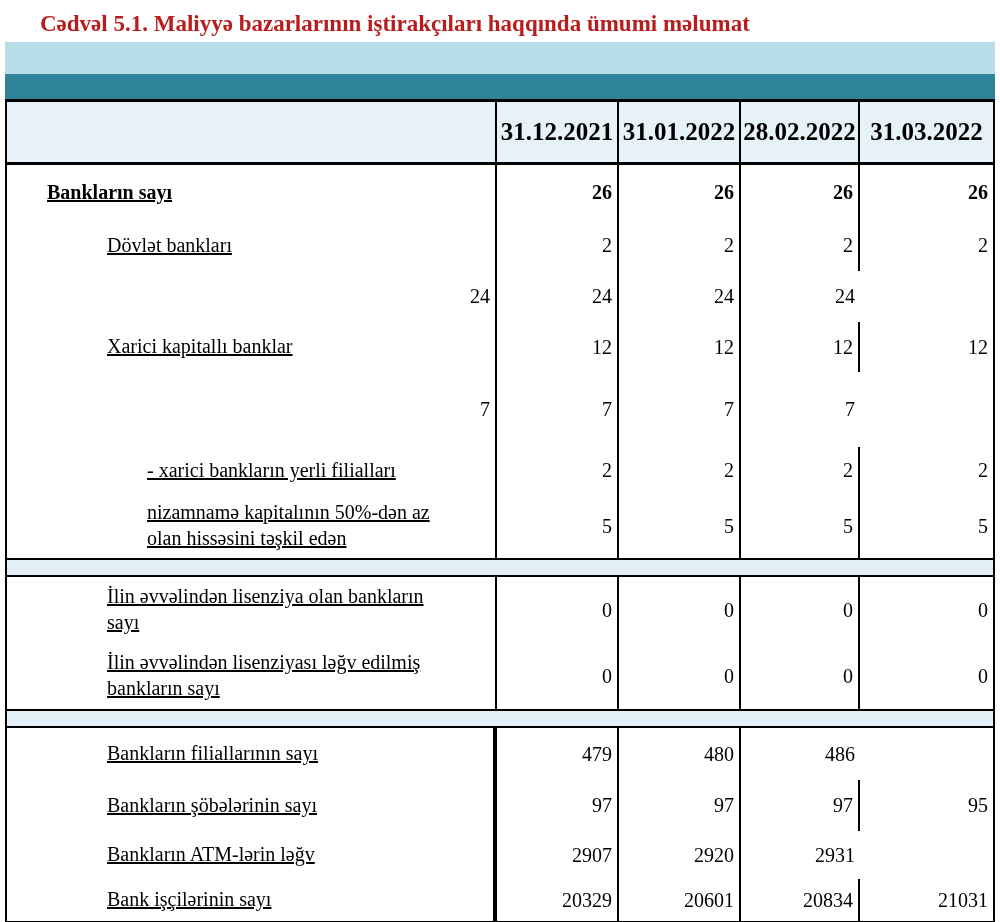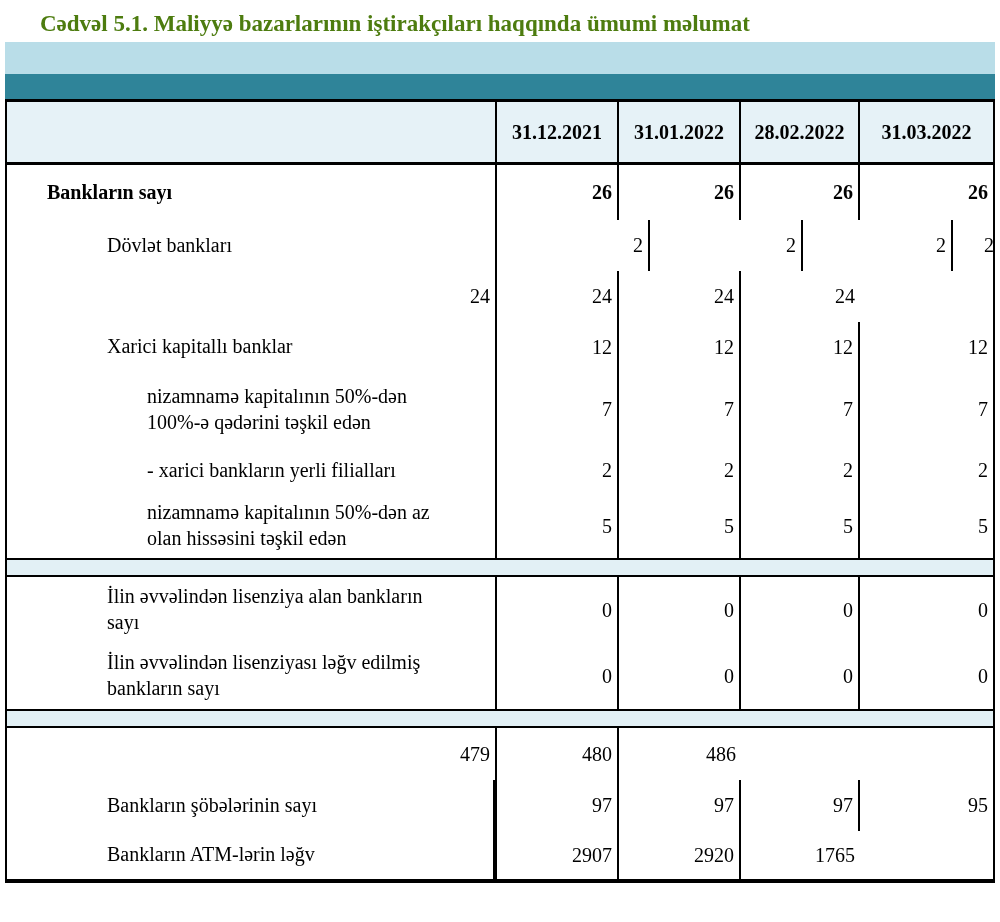--- a/index.html
+++ b/index.html
@@ -3,81 +3,79 @@
 <meta charset="utf-8">
 <style>
   html,body{margin:0;padding:0;background:#fff;}
   body{width:1000px;height:922px;overflow:hidden;font-family:"Liberation Serif",serif;color:#000;}
   .title{margin:7px 0 2px 40px;height:33px;font-weight:bold;font-size:23px;color:#275185;line-height:33px;}
   .band{margin:0 5px;}
   .band-light{height:32px;}
   .band-teal{height:25px;}
   .table{margin:0 5px;border:2px solid #000;border-top-width:3px;border-bottom-width:4px;background:#fff;}
   .thead{display:grid;grid-template-columns:490px 122px 122px 119px 1fr;height:60px;border-bottom:3px solid #000;}
-  .th{border-right:2px solid #000;display:flex;align-items:center;justify-content:center;font-weight:bold;font-size:20px;}
+  .th{border-right:2px solid #000;display:flex;align-items:center;justify-content:center;font-weight:bold;font-size:25px;}
   .th:last-child{border-right:none;text-align:center;}
   .row{display:grid;grid-template-columns:490px 122px 122px 119px 1fr;}
   .cell{border-right:2px solid #000;display:flex;align-items:center;box-sizing:border-box;}
   .cell:last-child{border-right:none;}
   .row.thickdiv .cell.label{border-right-width:4px;}
-  .cell.label{padding-right:8px;font-size:20px;line-height:1.28;white-space:pre-line;}
+  .cell.label{padding-right:8px;font-size:20px;line-height:1.28;white-space:pre-line;text-decoration:underline;}
   .cell.value{justify-content:flex-end;padding-right:5px;font-size:20px;}
   .indent-0{padding-left:40px;}
   .indent-1{padding-left:100px;}
   .indent-2{padding-left:140px;}
   .row.bold .cell{font-weight:bold;}
   .separator{height:15px;border-top:2px solid #000;border-bottom:2px solid #000;}
 </style>
 </head>
 <body>
 
 <div>
-  <div class="title" style="color: #4d7c0f;">Cədvəl 5.1. Maliyyə bazarlarının iştirakçıları haqqında ümumi məlumat</div>
+  <div class="title" style="color: #b91c1c;">Cədvəl 5.1. Maliyyə bazarlarının iştirakçıları haqqında ümumi məlumat</div>
   <div class="band band-light" style="background: rgb(185, 221, 232);"></div>
   <div class="band band-teal" style="background: rgb(47, 132, 153);"></div>
 
   <div class="table">
     <div class="thead" style="background: rgb(230, 242, 247);">
       <div class="th label"></div>
       <div class="th">31.12.2021</div>
       <div class="th">31.01.2022</div>
       <div class="th">28.02.2022</div>
       <div class="th">31.03.2022</div>
     </div>
     <div id="tbody">
         <div class="row bold" style="height: 55px;">
           <div class="cell label indent-0">Bankların sayı</div>
           <div class="cell value">26</div>
           <div class="cell value">26</div>
           <div class="cell value">26</div>
           <div class="cell value">26</div>
         </div>
-        <div class="row" style="height: 51px; gap: 31px;">
+        <div class="row" style="height: 51px;">
           <div class="cell label indent-1">Dövlət bankları</div>
           <div class="cell value">2</div>
           <div class="cell value">2</div>
           <div class="cell value">2</div>
           <div class="cell value">2</div>
         </div>
         <div class="row" style="height: 51px;">
           <div class="cell value">24</div>
           <div class="cell value">24</div>
           <div class="cell value">24</div>
           <div class="cell value">24</div>
         </div>
         <div class="row" style="height: 50px;">
           <div class="cell label indent-1">Xarici kapitallı banklar</div>
           <div class="cell value">12</div>
           <div class="cell value">12</div>
           <div class="cell value">12</div>
           <div class="cell value">12</div>
         </div>
         <div class="row" style="height: 75px;">
-          <div class="cell label indent-2">nizamnamə kapitalının 50%-dən
-100%-ə qədərini təşkil edən</div>
           <div class="cell value">7</div>
           <div class="cell value">7</div>
           <div class="cell value">7</div>
           <div class="cell value">7</div>
         </div>
         <div class="row" style="height: 47px;">
           <div class="cell label indent-2">-  xarici bankların yerli filialları</div>
           <div class="cell value">2</div>
           <div class="cell value">2</div>
           <div class="cell value">2</div>
@@ -86,49 +84,57 @@
         <div class="row" style="height: 64px;">
           <div class="cell label indent-2">nizamnamə kapitalının 50%-dən az
 olan hissəsini  təşkil edən</div>
           <div class="cell value">5</div>
           <div class="cell value">5</div>
           <div class="cell value">5</div>
           <div class="cell value">5</div>
         </div>
         <div class="separator" style="background: rgb(226, 240, 245);"></div>
         <div class="row" style="height: 66px;">
-          <div class="cell label indent-1">İlin əvvəlindən lisenziya alan bankların
+          <div class="cell label indent-1">İlin əvvəlindən lisenziya olan bankların
 sayı</div>
           <div class="cell value">0</div>
           <div class="cell value">0</div>
           <div class="cell value">0</div>
           <div class="cell value">0</div>
         </div>
         <div class="row" style="height: 66px;">
           <div class="cell label indent-1">İlin əvvəlindən lisenziyası ləğv edilmiş
 bankların sayı</div>
           <div class="cell value">0</div>
           <div class="cell value">0</div>
           <div class="cell value">0</div>
           <div class="cell value">0</div>
         </div>
         <div class="separator" style="background: rgb(226, 240, 245);"></div>
         <div class="row thickdiv" style="height: 52px;">
+          <div class="cell label indent-1">Bankların filiallarının sayı</div>
           <div class="cell value">479</div>
           <div class="cell value">480</div>
           <div class="cell value">486</div>
         </div>
         <div class="row thickdiv" style="height: 51px;">
           <div class="cell label indent-1">Bankların şöbələrinin sayı</div>
           <div class="cell value">97</div>
           <div class="cell value">97</div>
           <div class="cell value">97</div>
           <div class="cell value">95</div>
         </div>
         <div class="row thickdiv" style="height: 48px;">
           <div class="cell label indent-1">Bankların ATM-lərin ləğv</div>
           <div class="cell value">2907</div>
           <div class="cell value">2920</div>
-          <div class="cell value">1765</div>
+          <div class="cell value">2931</div>
+        </div>
+        <div class="row thickdiv" style="height: 42px;">
+          <div class="cell label indent-1">Bank işçilərinin sayı</div>
+          <div class="cell value">20329</div>
+          <div class="cell value">20601</div>
+          <div class="cell value">20834</div>
+          <div class="cell value">21031</div>
         </div>
       </div>
   </div>
 </div>
 
 </body></html>

